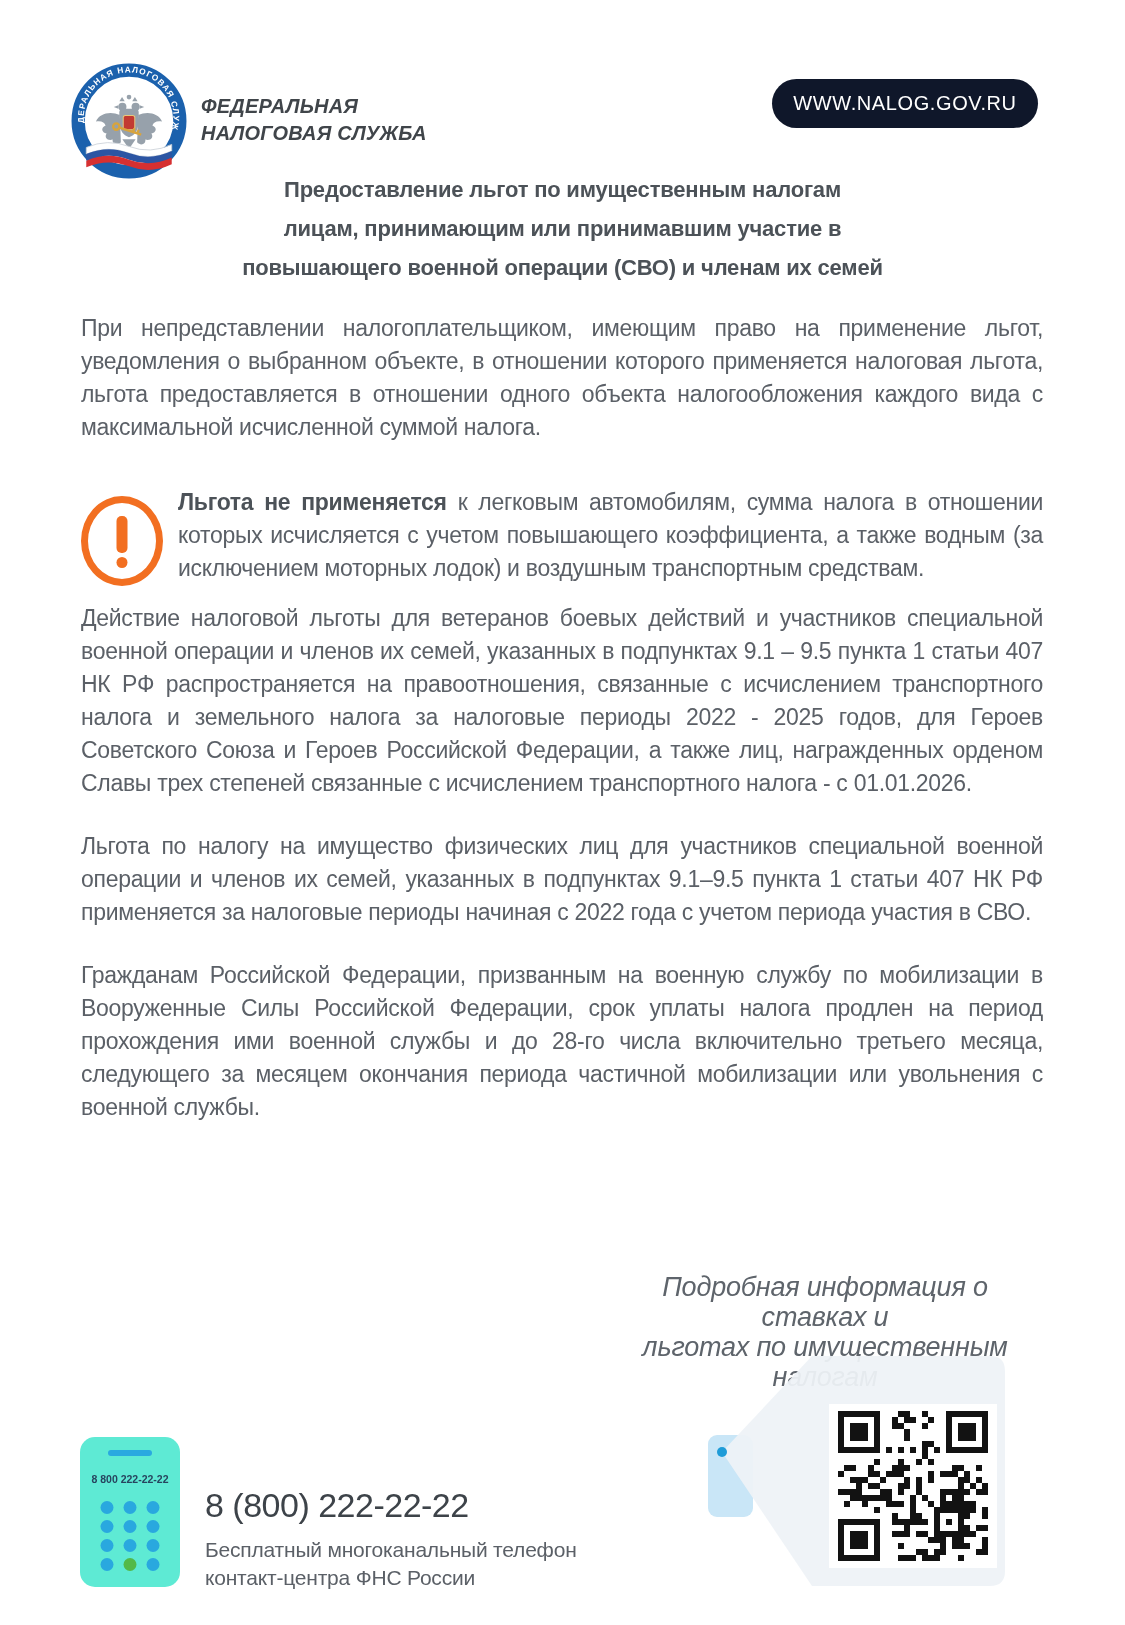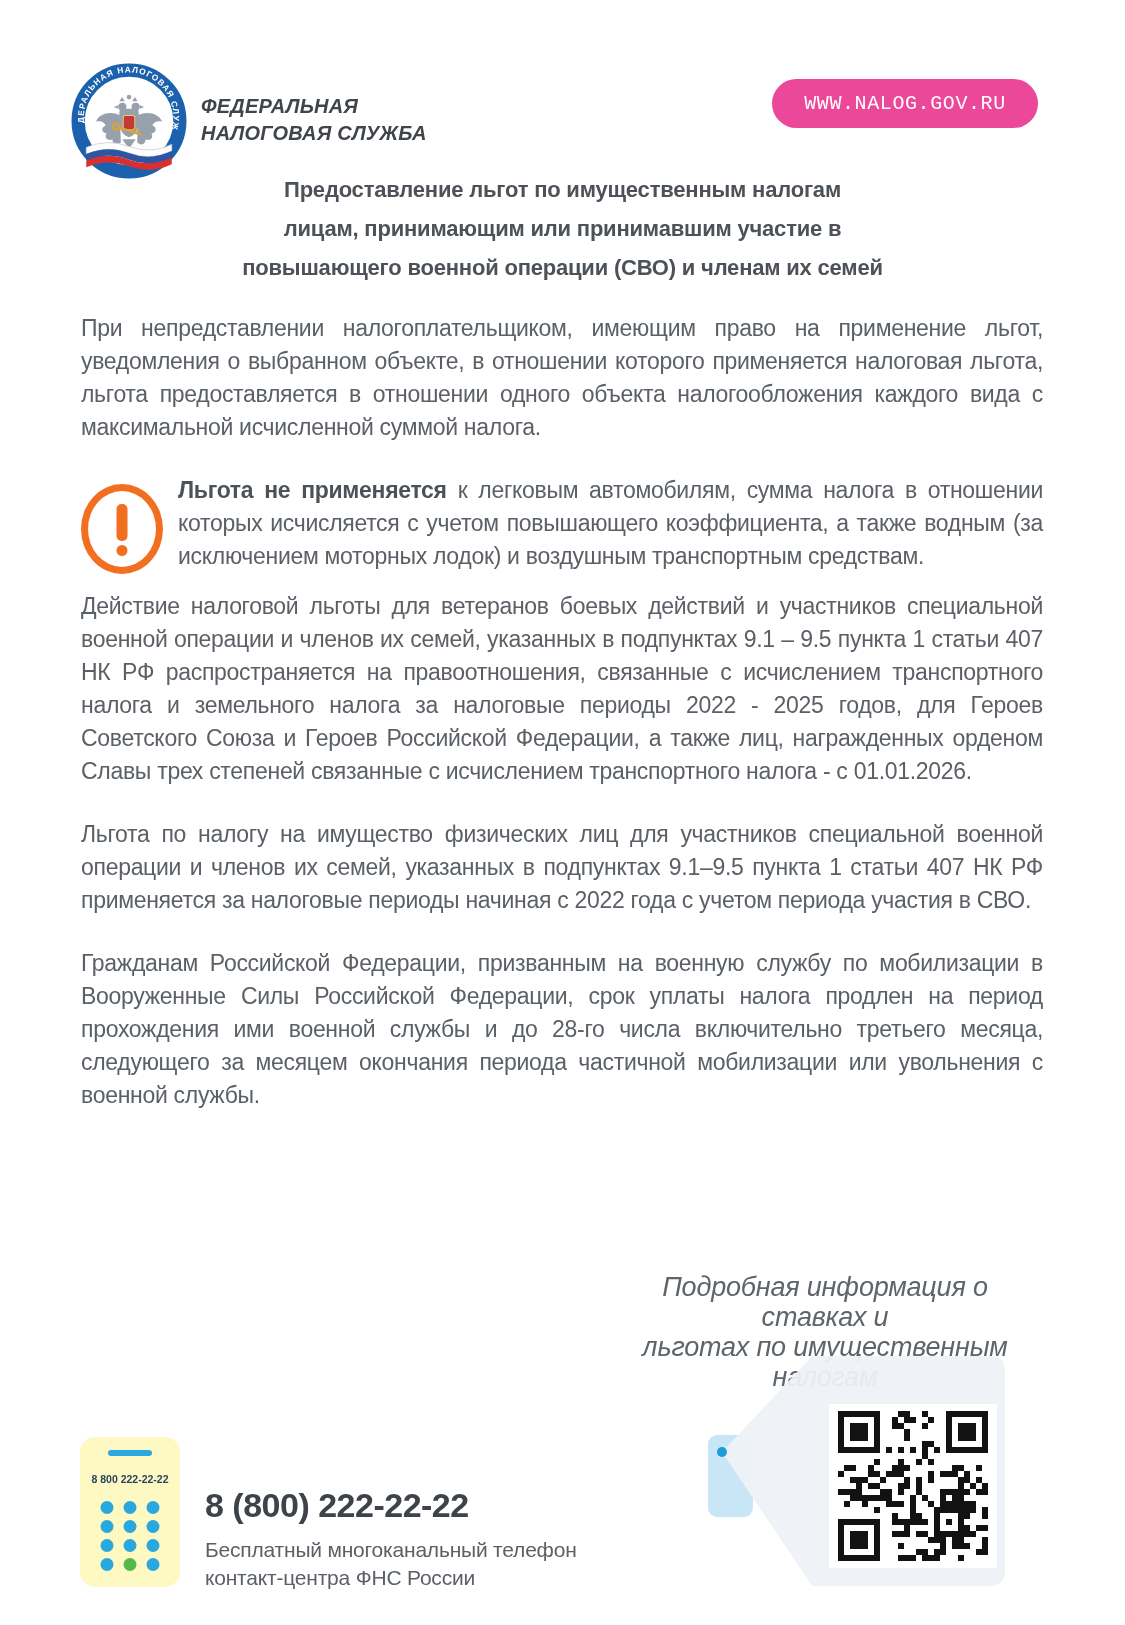--- a/index.html
+++ b/index.html
@@ -4,61 +4,61 @@
 <style>
   html,body{margin:0;padding:0;background:#ffffff;}
   .page{position:relative;width:1125px;height:1625px;background:#ffffff;
         font-family:"Liberation Sans",sans-serif;overflow:hidden;}
 
   
   .logo{position:absolute;left:70px;top:62px;width:118px;height:118px;}
   .org-name{position:absolute;left:201px;top:93px;font-weight:700;font-size:20px;
             line-height:27px;color:#40454a;letter-spacing:.2px;font-style:italic;}
   .site-pill{position:absolute;left:772px;top:79px;width:266px;height:49px;
-             background:#ec4899;border-radius:25px;color:#ffffff;display:flex;
-             align-items:center;justify-content:center;font-size:20px;letter-spacing:.6px;font-family:Liberation Mono, monospace;}
+             background:#0f172a;border-radius:25px;color:#ffffff;display:flex;
+             align-items:center;justify-content:center;font-size:20px;letter-spacing:.6px;}
 
   
   .title{position:absolute;left:80px;top:170px;width:965px;text-align:center;
          font-weight:700;font-size:22px;line-height:39px;color:#4c5258;letter-spacing:-.2px;}
 
   
   .content{position:absolute;left:81px;top:312px;width:962px;color:#5b6067;
            font-size:23px;line-height:33px;letter-spacing:-.3px;}
   .content p{margin:0;text-align:justify;text-align-last:left;}
   .para+.para{margin-top:30px;}
-  .warning{display:flex;margin-top:30px;margin-bottom:16px;}
+  .warning{display:flex;margin-top:42px;margin-bottom:16px;}
   .warning-iconbox{flex:0 0 97px;position:relative;}
   .warning-circle{box-sizing:border-box;width:82px;height:90px;border:7px solid #f26f21;
                   border-radius:50%;position:relative;margin-top:10px;}
   .excl-bar{position:absolute;left:50%;transform:translateX(-50%);top:13px;width:11px;
             height:37px;background:#f26f21;border-radius:5px;}
   .excl-dot{position:absolute;left:50%;transform:translateX(-50%);bottom:11px;width:11px;
             height:11px;background:#f26f21;border-radius:50%;}
   .warning-text{flex:1;}
   .warning-text b{color:#4c5258;}
   .after-warning{margin-top:16px;}
 
   
   .qr-note{position:absolute;left:618px;top:1272px;width:414px;text-align:center;
            font-style:italic;color:#5e646b;font-size:27px;line-height:30px;letter-spacing:-.2px;}
 
   
   .phone-icon{position:absolute;left:80px;top:1437px;width:100px;height:150px;
-              background:#fef9c3;border-radius:15px;}
+              background:#5eead4;border-radius:15px;}
   .speaker-bar{position:absolute;left:50%;transform:translateX(-50%);top:13px;width:44px;
                height:6px;background:#2aa9e0;border-radius:3px;}
   .mini-number{position:absolute;left:0;right:0;top:36px;text-align:center;font-size:10.5px;
                font-weight:700;color:#27455f;letter-spacing:0;}
   .keypad{position:absolute;left:50%;transform:translateX(-50%);top:64px;display:grid;
           grid-template-columns:repeat(3,13px);gap:6px 10px;}
   .keypad span{width:13px;height:13px;border-radius:50%;background:#29a8df;display:block;}
   .keypad span.green{background:#53b948;}
   .phone-contact{position:absolute;left:205px;top:1486px;}
-  .phone-number{font-size:34px;font-weight:700;color:#3d4349;letter-spacing:-.5px;}
+  .phone-number{font-size:34px;font-weight:400;color:#3d4349;letter-spacing:-.5px;}
   .phone-caption{margin-top:11px;font-size:21px;line-height:28px;color:#5b6067;letter-spacing:-.2px;}
 
   .qr-graphic{position:absolute;left:660px;top:1340px;width:385px;height:265px;}
 </style>
 </head>
 <body>
 
 <div class="page">
 
   <svg class="logo" viewBox="0 0 116 116">

